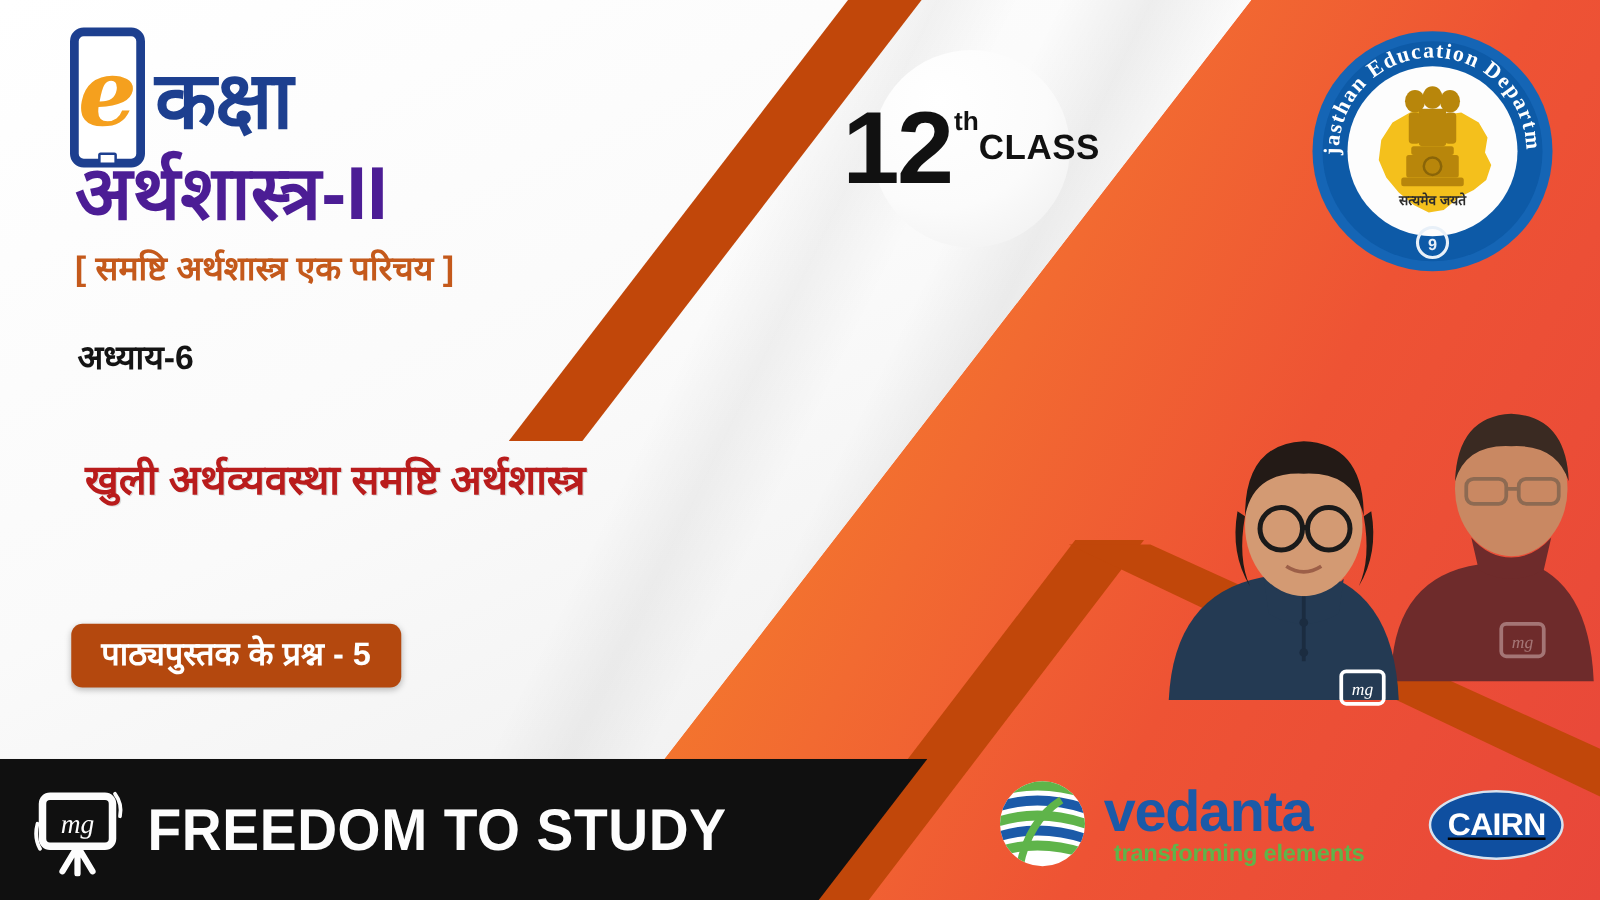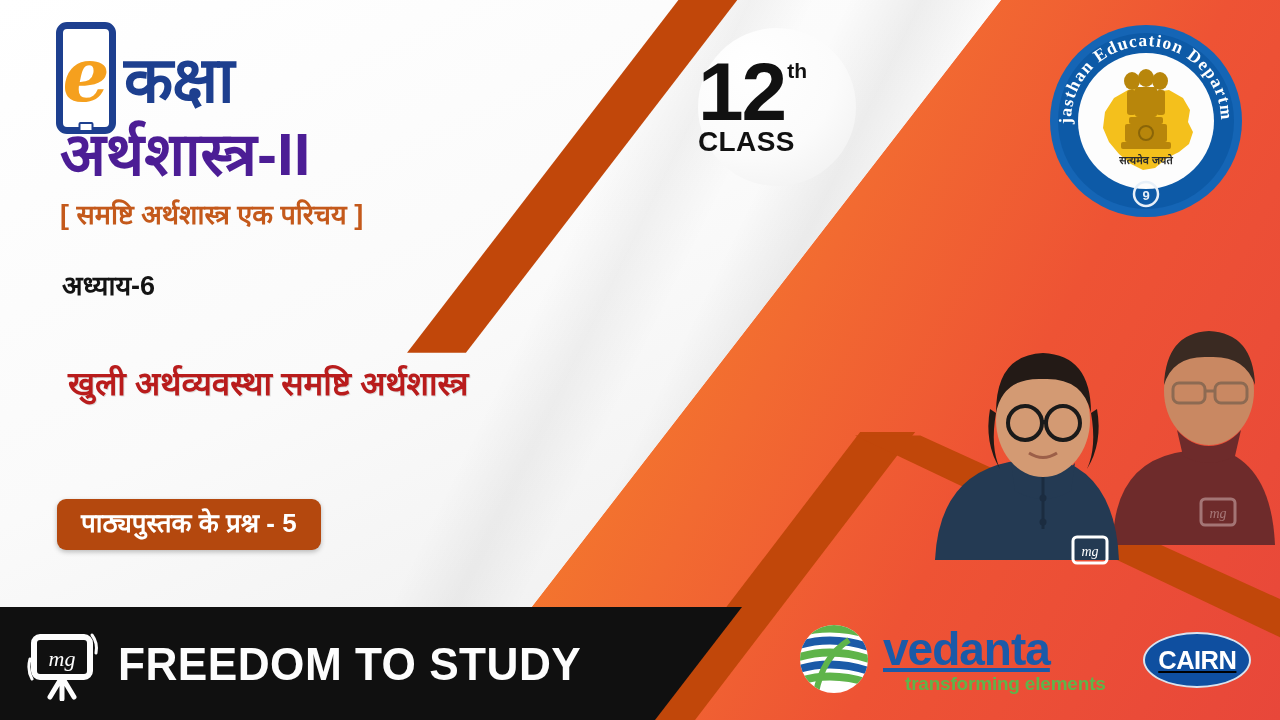--- a/index.html
+++ b/index.html
@@ -95,23 +95,23 @@
   }
   .partbox {
     position:absolute; left:549px; top:487px; text-align:center; width:160px;
     color:#101010; line-height:1.02;
   }
   .part-label { font-size:33px; font-weight:700; letter-spacing:.5px; }
   .part-num   { font-size:39px; font-weight:700; margin-top:2px; }
 
   
   .class-circle {
-    position:absolute; left:698px; top:28px; width:158px; height:158px; border-radius:50%;
+    position:absolute; left:698px; top:40px; width:158px; height:158px; border-radius:50%;
     background:radial-gradient(circle at 34% 26%, #ffffff 0%, #fbfbfb 55%, #ededed 100%);
-    display:flex; flex-direction:column; align-items:flex-start; justify-content:center;
+    display:flex; flex-direction:row; align-items:center; justify-content:center;
   }
   .class-num-row { display:flex; align-items:flex-start; line-height:.88; }
   .class-num { font-size:82px; font-weight:700; color:#111; letter-spacing:-2px; }
   .class-sup { font-size:21px; font-weight:700; color:#111; margin-top:6px; margin-left:2px; }
   .class-word { font-size:28px; font-weight:700; color:#111; letter-spacing:.4px; margin-top:-2px; }
 
   
   .emblem { position:absolute; left:1043px; top:18px; width:206px; height:206px; }
 
   
@@ -126,22 +126,22 @@
   }
   .mg-mark { width:74px; height:74px; position:relative; flex:0 0 auto; }
   .banner-text {
     color:#fdfdfd; font-size:47px; font-weight:700; letter-spacing:.5px;
     transform:scaleX(.94); transform-origin:left center; white-space:nowrap;
   }
 
   
   .vedanta { position:absolute; left:795px; top:620px; display:flex; align-items:center; gap:10px; }
   .ved-words { display:flex; flex-direction:column; line-height:1; }
-  .ved-name { font-size:46px; font-weight:700; color:#1b5aa8; letter-spacing:-1px;text-decoration:underline; }
-  .ved-tag  { font-size:19px; font-weight:700; color:#5fb44a; margin-top:2px; margin-left:22px; letter-spacing:-.2px; }
+  .ved-name { font-size:46px; font-weight:700; color:#1b5aa8; letter-spacing:-1px; }
+  .ved-tag  { font-size:19px; font-weight:700; color:#5fb44a; margin-top:2px; margin-left:8px; letter-spacing:-.2px; }
   .cairn {
     position:absolute; left:1143px; top:632px; width:108px; height:56px;
     border-radius:50%; background:#0f4fa0; border:2px solid #d8e3ef;
     display:flex; align-items:center; justify-content:center;text-decoration:underline;
   }
   .cairn-text {
     color:#fff; font-size:25px; font-weight:700; letter-spacing:-.5px; transform:scaleX(1.02);
   }
 </style>
 </head>

